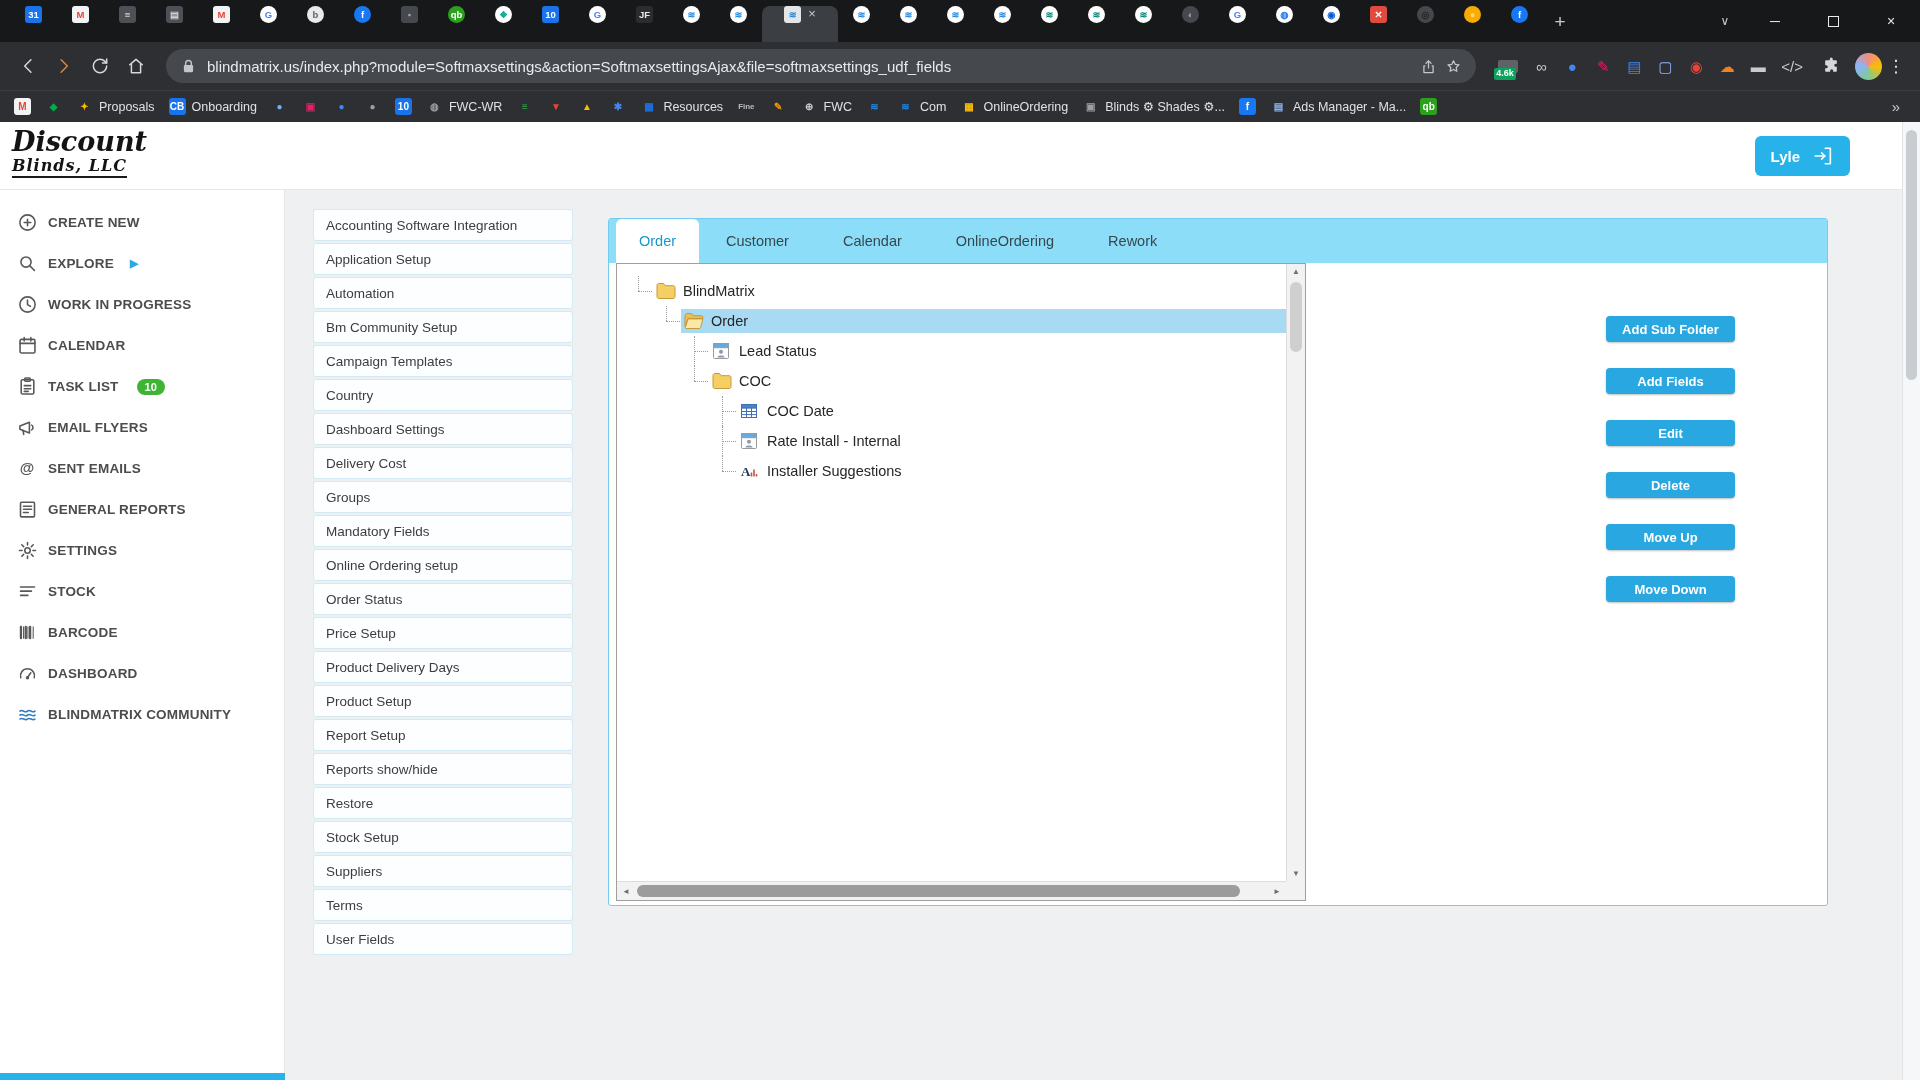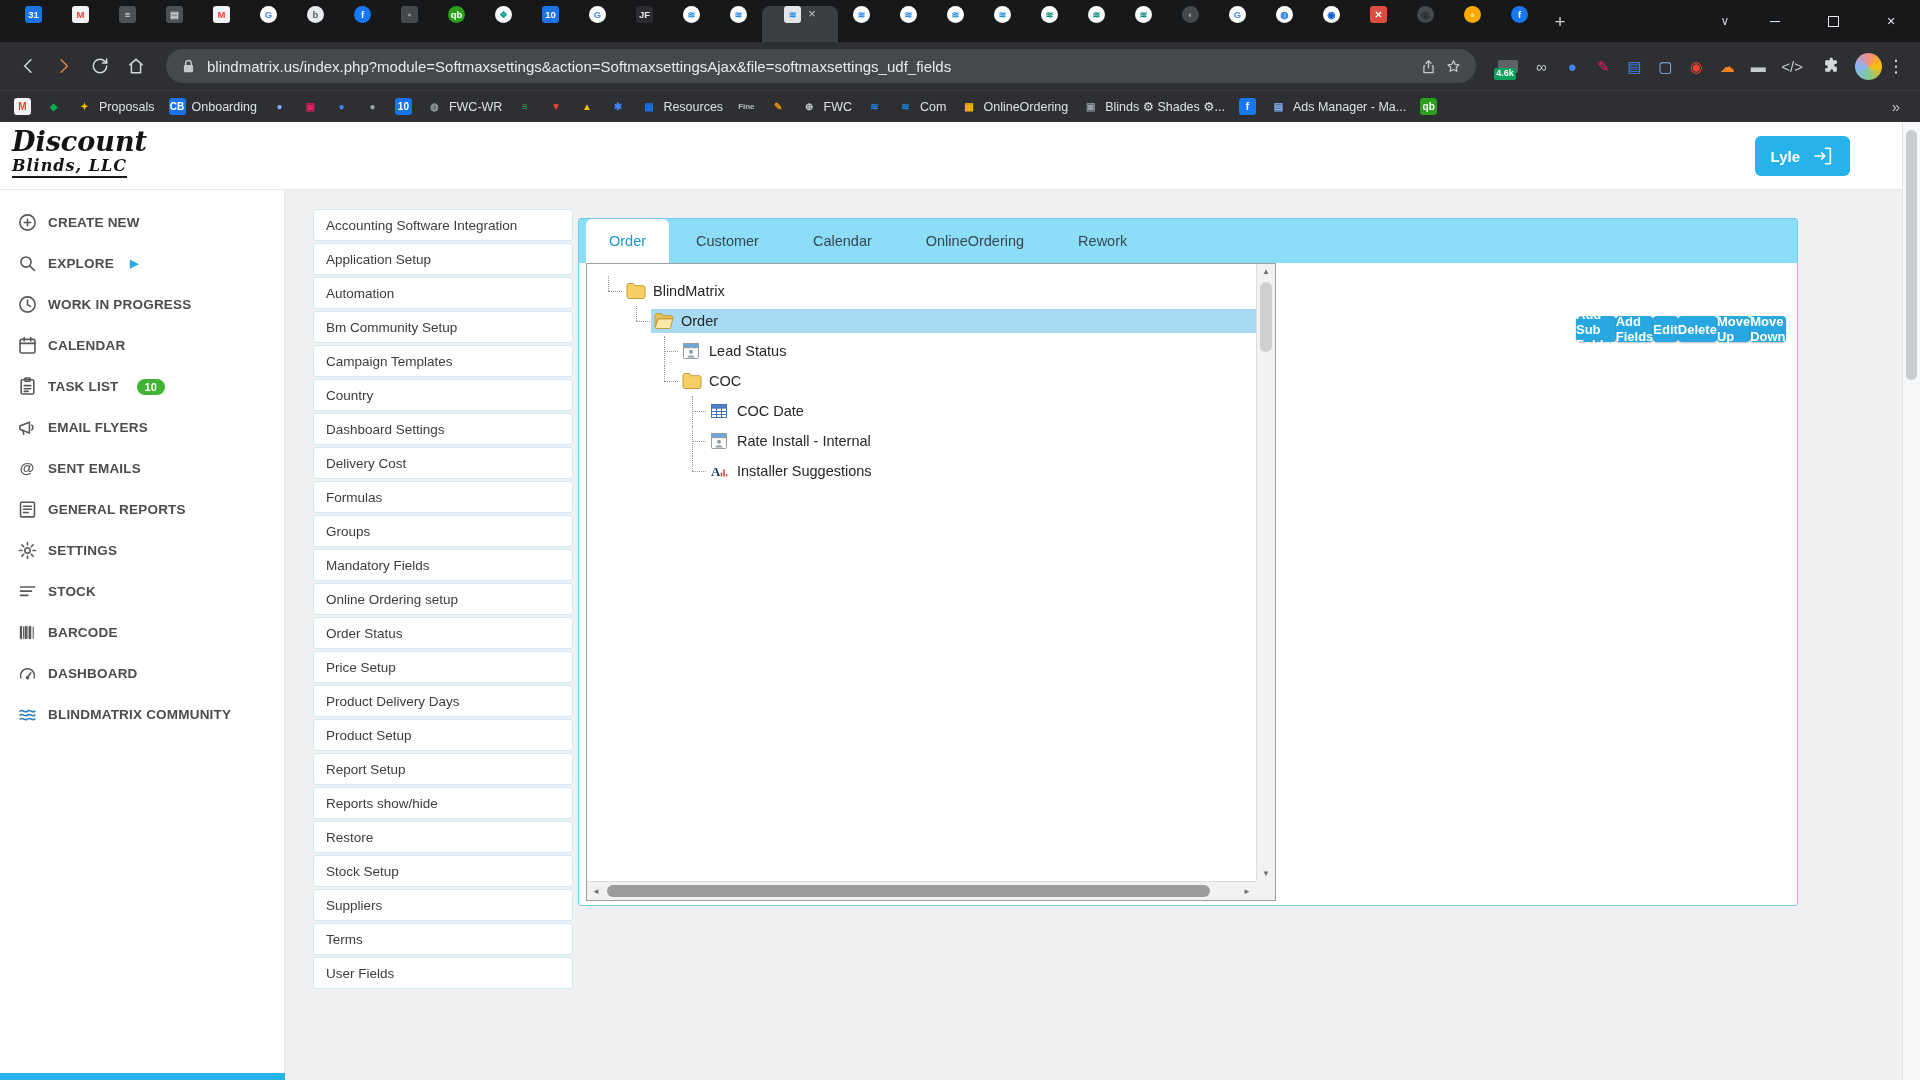--- a/index.html
+++ b/index.html
@@ -62,21 +62,21 @@
 .svgi svg{width:100%;height:100%}
 .sitem .svgi{width:21px;height:21px;color:#585858;flex:none}
 .sitem .svgi.blue{color:#2e7bbd}
 .arrow{color:#29abe2;font-size:11px;margin-left:6px}
 .badge{background:#3fb434;color:#fff;font-size:11px;font-weight:bold;border-radius:9px;padding:2px 8px;margin-left:8px}
 .sfoot{position:absolute;left:0;bottom:0;width:285px;height:7px;background:#27b2e9}
 
 .slist{position:absolute;left:313px;top:87px;width:260px}
 .srow{height:32px;margin-bottom:2px;background:#fdfeff;border:1px solid #d2e9f6;border-radius:3px;display:flex;align-items:center;padding:0 12px;font-size:13.5px;color:#3d3d3d}
 
-.panel{position:absolute;left:578px;top:96px;width:1220px;height:688px;background:#fff;border:1px solid #74cdf0;border-radius:3px}
+.panel{position:absolute;left:608px;top:96px;width:1220px;height:688px;background:#fff;border:1px solid #74cdf0;border-radius:3px}
 .ftabs{height:44px;background:#8bddf8;border-radius:2px 2px 0 0;display:flex;align-items:stretch;padding-left:7px}
 .ftab{display:flex;align-items:center;padding:0 27px;color:#37474f;font-size:14.5px}
 .ftab.active{background:#fff;color:#1798cf;border-radius:6px 6px 0 0;padding:0 23px}
 
 .treebox{position:absolute;left:7px;top:44px;width:690px;height:638px;border:1px solid #9f9f9f;background:#fff}
 .trows{position:absolute;left:0;top:0;right:19px;bottom:19px;overflow:hidden;padding:12px 0 0 8px}
 .trow{height:30px;display:flex;align-items:center}
 .cell{width:28px;height:30px;flex:none;position:relative}
 .cell.line::before,.cell.tee::before{content:"";position:absolute;left:13px;top:0;height:30px;border-left:1px dotted #9b9b9b}
 .cell.elbow::before{content:"";position:absolute;left:13px;top:0;height:15px;border-left:1px dotted #9b9b9b}
@@ -88,21 +88,21 @@
 .vscroll{position:absolute;right:0;top:0;width:19px;bottom:19px;background:#f2f2f2;border-left:1px solid #dcdcdc}
 .vscroll .sarr{position:absolute;left:0;width:100%;text-align:center;font-size:8px;color:#707070}
 .vscroll .up{top:3px}.vscroll .dn{bottom:3px}
 .vthumb{position:absolute;left:3px;right:3px;top:18px;height:70px;background:#cfcfcf;border-radius:6px}
 .hscroll{position:absolute;left:0;bottom:0;right:19px;height:19px;background:#f2f2f2;border-top:1px solid #dcdcdc}
 .hscroll .sarr{position:absolute;top:50%;transform:translateY(-50%);font-size:8px;color:#707070}
 .hscroll .lf{left:5px}.hscroll .rt{right:5px}
 .hthumb{position:absolute;left:20px;right:46px;top:3px;height:12px;background:#9c9c9c;border-radius:7px}
 .corner{position:absolute;right:0;bottom:0;width:19px;height:19px;background:#f2f2f2}
 
-.actions{position:absolute;left:997px;top:97px;width:129px;display:flex;flex-direction:row;}
+.actions{position:absolute;left:997px;top:97px;width:129px;display:flex;flex-direction:column;gap:26px}
 .abtn{height:26px;background:#29a7e0;border-radius:4px;color:#fff;font-weight:bold;font-size:13px;display:flex;align-items:center;justify-content:center;box-shadow:0 1px 2px rgba(0,0,0,.25)}
 </style>
 </head>
 <body>
 
 <div class="screen">
 
   <div class="tabstrip">
     <div class="tabs" id="btabs">
         <div class="btab">
@@ -535,23 +535,20 @@
         <div class="srow">
           <span>Country</span>
         </div>
         <div class="srow">
           <span>Dashboard Settings</span>
         </div>
         <div class="srow">
           <span>Delivery Cost</span>
         </div>
         <div class="srow">
-          <span>Formulas</span>
-        </div>
-        <div class="srow">
           <span>Groups</span>
         </div>
         <div class="srow">
           <span>Mandatory Fields</span>
         </div>
         <div class="srow">
           <span>Online Ordering setup</span>
         </div>
         <div class="srow">
           <span>Order Status</span>

